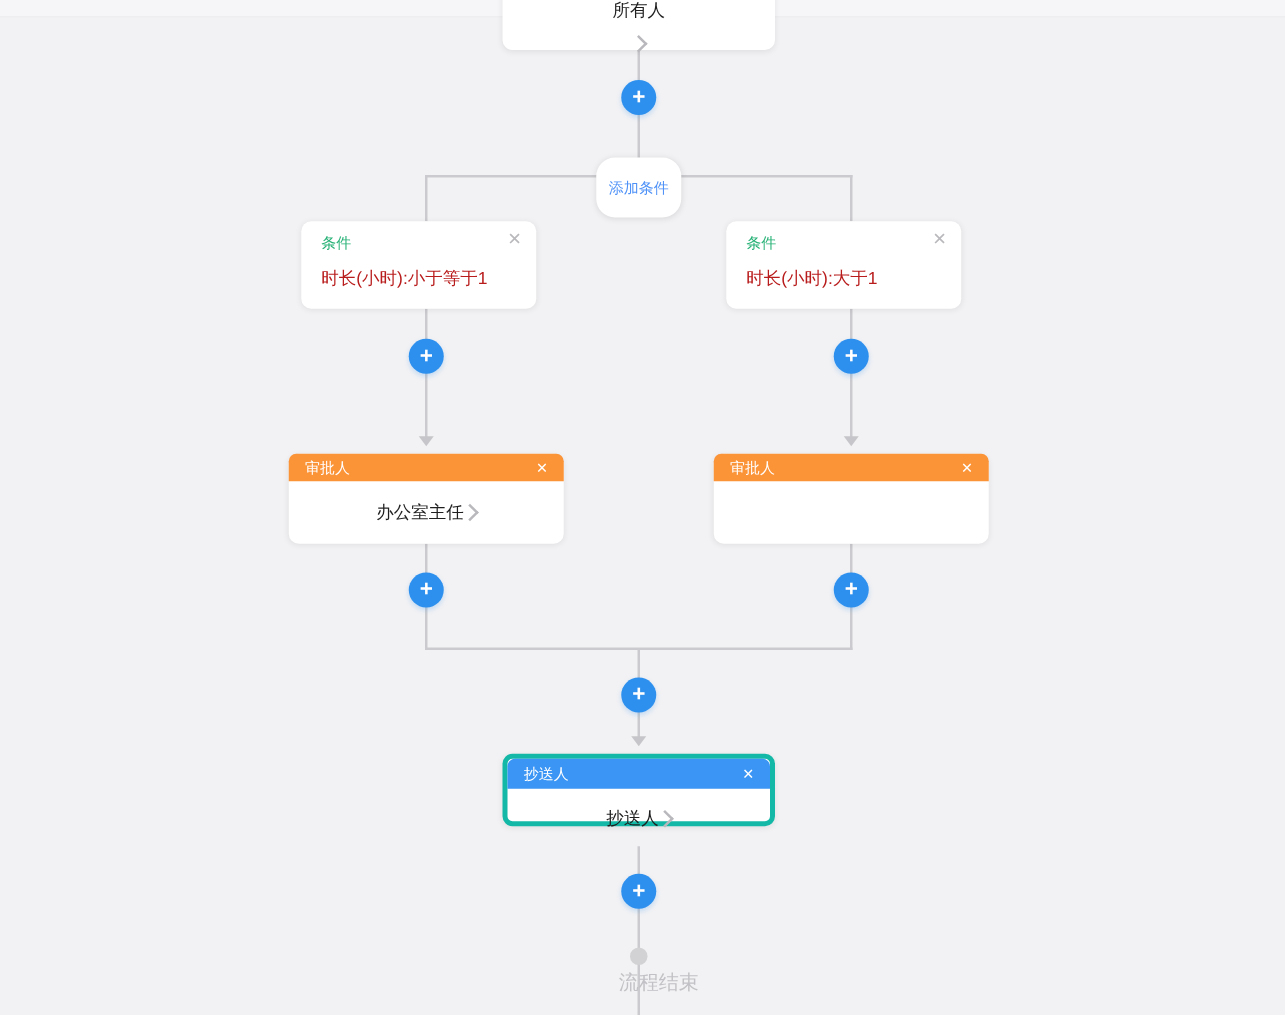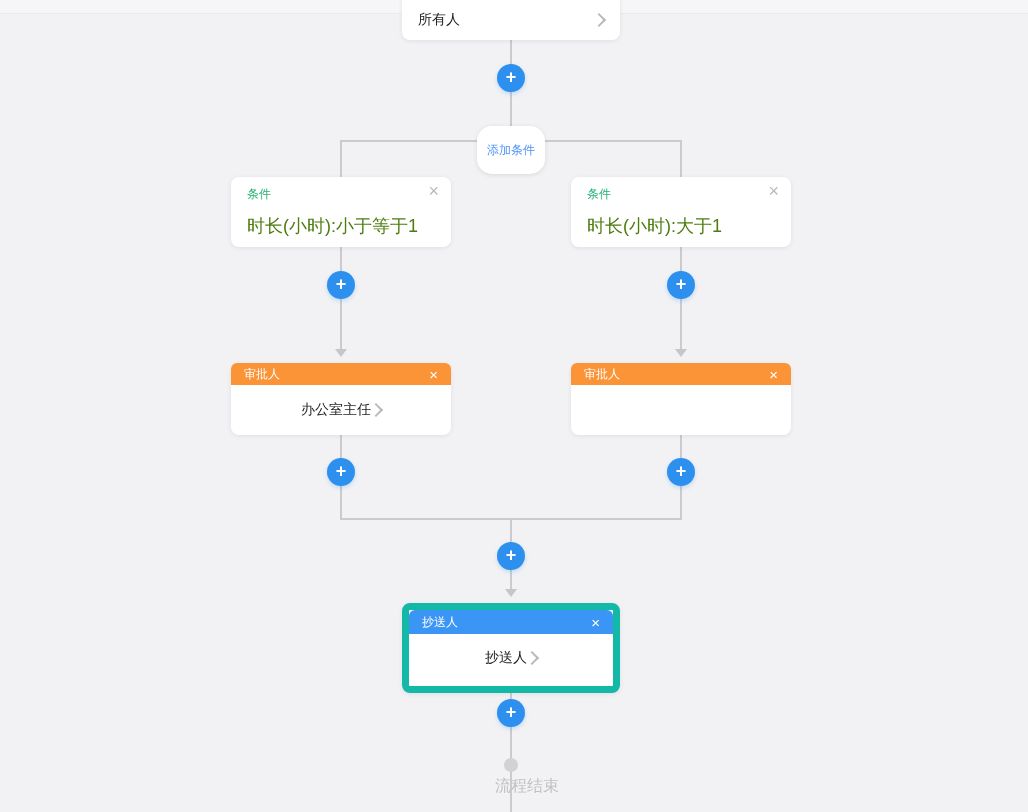--- a/index.html
+++ b/index.html
@@ -40,49 +40,50 @@
   .card{
     position:absolute;background:#ffffff;border-radius:8px;
     box-shadow:0 1px 5px rgba(0,0,0,0.08);cursor:pointer;z-index:2;
     box-sizing:border-box;
   }
   .start-card{width:218px;left:402px;top:-32px;height:72px;}
   .start-card .row{
     position:absolute;left:0;right:0;bottom:0;height:40px;
     display:flex;align-items:center;justify-content:space-between;
     padding:0 16px;
+    flex-direction:column;
   }
   .start-label{font-size:14px;color:#1f1f1f;}
   .chev{
     width:8px;height:8px;flex:0 0 auto;
     border-top:2px solid #b9b9bd;border-right:2px solid #b9b9bd;
     transform:rotate(45deg);
   }
-  .cond-card{width:220px;height:70px;top:177px;}
+  .cond-card{width:188px;height:70px;top:177px;margin-left:10px;}
   .cond-title{position:absolute;left:16px;top:9px;font-size:12px;color:#28b277;}
   .cond-close{
     position:absolute;right:12px;top:5px;font-size:18px;color:#b9b9bd;
     line-height:1;cursor:pointer;
   }
-  .cond-value{position:absolute;left:16px;top:37px;font-size:18px;color:#4d7c0f;}
+  .cond-value{position:absolute;left:16px;top:37px;font-size:14px;color:#b91c1c;}
   .node-card{width:220px;height:72px;top:363px;padding:0;}
   .node-header{
     height:22px;display:flex;align-items:center;justify-content:space-between;
     padding:0 13px;border-radius:6px 6px 0 0;color:#fff;
   }
   .node-header.orange{background:#fb9337;}
   .node-header.blue{background:#3a95f4;height:24px;}
   .node-title{font-size:12px;color:#fff;}
   .node-close{font-size:15px;color:#fff;line-height:1;cursor:pointer;}
   .node-body{
     display:flex;align-items:center;justify-content:center;
     height:50px;padding:0 14px;
   }
   .node-value{font-size:14px;color:#1f1f1f;}
-  .cc-card{width:218px;height:90px;left:402px;top:603px;border:7px solid #14b8a6;}
+  .cc-card{width:218px;height:58px;left:402px;top:603px;border:4px solid #14b8a6;}
   .cc-card .node-body{height:48px;}
   
   .pill{
     position:absolute;left:477px;top:126px;width:68px;height:48px;
     background:#fff;border-radius:15px;display:flex;align-items:center;justify-content:center;
     font-size:12px;color:#4f92f7;cursor:pointer;z-index:3;
     box-shadow:0 1px 5px rgba(0,0,0,0.10);
   }
   
   .end-dot{

